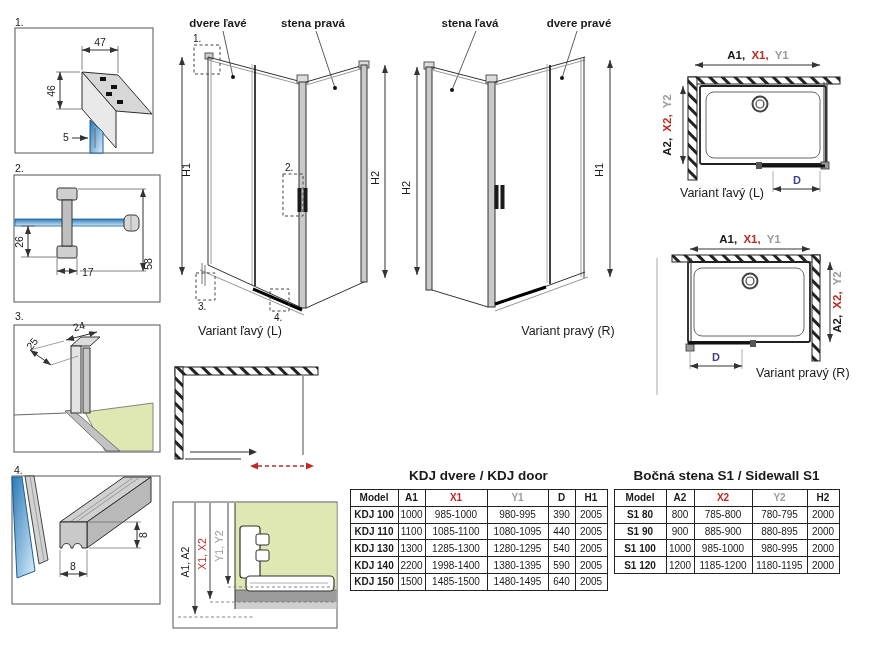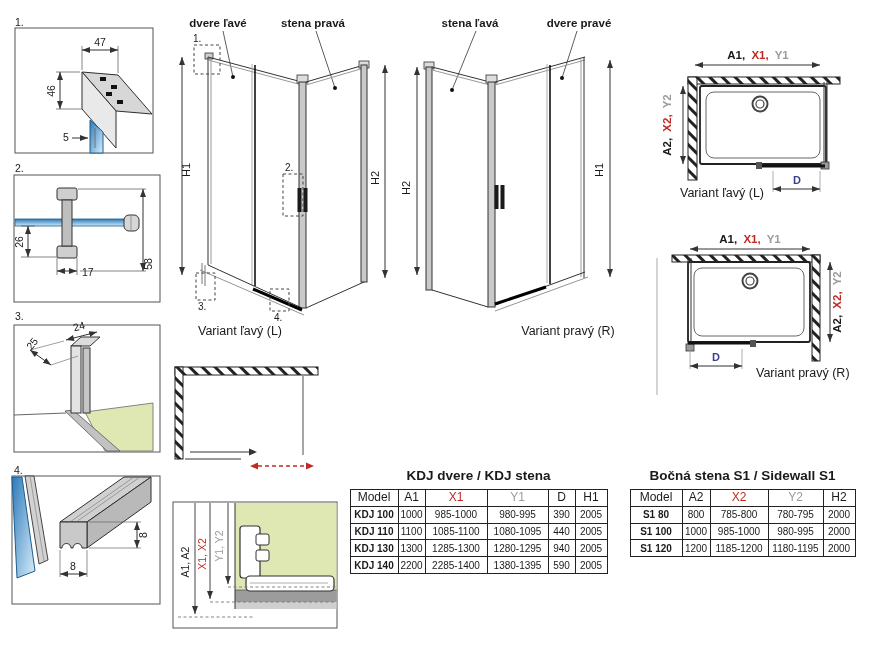--- a/index.html
+++ b/index.html
@@ -16,21 +16,21 @@
   .cap{font-size:12.5px;}
   .mark{font-size:10px;}
   .tred{fill:var(--red);}
   .tgray{fill:var(--gray);}
   .tblue{fill:var(--blue);font-weight:600;}
   .tbl-wrap{position:absolute;}
   .tbl-title{font-size:13.5px;font-weight:bold;text-align:center;margin-bottom:6px;white-space:nowrap;}
   table.spec{border-collapse:collapse;table-layout:fixed;margin:0 auto;}
   table.spec th,table.spec td{border:1px solid #222;text-align:center;vertical-align:middle;
       height:15.8px;padding:0;font-size:10px;line-height:11px;white-space:nowrap;}
-  table.spec th{font-weight:normal;font-size:12px;}
+  table.spec th{font-weight:bold;font-size:10px;}
   table.spec th.red{color:var(--red);}
   table.spec th.gray{color:var(--gray);}
   table.spec td.model{font-weight:bold;}
 </style>
 </head>
 <body>
 
 <div class="sheet">
 
   <svg class="abs" style="left:8px;top:10px" width="158" height="148" viewBox="0 0 158 148">
@@ -429,21 +429,21 @@
       <line x1="40" y1="120" x2="166" y2="120" stroke="#777" stroke-width="0.9" stroke-dasharray="3,2.5"></line>
       <line x1="25" y1="21" x2="25" y2="132" stroke="#444" stroke-width="1" marker-end="url(#a9e)"></line>
       <line x1="8" y1="135" x2="85" y2="135" stroke="#777" stroke-width="0.9" stroke-dasharray="3,2.5"></line>
     </g>
     <text x="19" y="80" text-anchor="middle" transform="rotate(-90 19 80)" class="dim">A1, A2</text>
     <text x="36" y="72" text-anchor="middle" transform="rotate(-90 36 72)" class="dim tred">X1, X2</text>
     <text x="53" y="64" text-anchor="middle" transform="rotate(-90 53 64)" class="dim tgray">Y1, Y2</text>
   </svg>
 
   <div class="tbl-wrap" style="left:348px;top:468px;width:261px">
-    <div class="tbl-title">KDJ dvere / KDJ stena</div>
+    <div class="tbl-title">KDJ dvere / KDJ door</div>
     <table class="spec" style="width:257px">
       <colgroup>
           <col style="width:48px">
           <col style="width:27px">
           <col style="width:62px">
           <col style="width:61px">
           <col style="width:27px">
           <col style="width:32px">
         </colgroup>
       <thead>
@@ -471,36 +471,44 @@
             <td>1085-1100</td>
             <td>1080-1095</td>
             <td>440</td>
             <td>2005</td>
           </tr>
           <tr>
             <td class="model">KDJ 130</td>
             <td>1300</td>
             <td>1285-1300</td>
             <td>1280-1295</td>
-            <td>940</td>
+            <td>540</td>
             <td>2005</td>
           </tr>
           <tr>
             <td class="model">KDJ 140</td>
             <td>2200</td>
-            <td>2285-1400</td>
+            <td>1998-1400</td>
             <td>1380-1395</td>
             <td>590</td>
             <td>2005</td>
           </tr>
+          <tr>
+            <td class="model">KDJ 150</td>
+            <td>1500</td>
+            <td>1485-1500</td>
+            <td>1480-1495</td>
+            <td>640</td>
+            <td>2005</td>
+          </tr>
         </tbody>
     </table>
   </div>
 
-  <div class="tbl-wrap" style="left:628px;top:468px;width:229px">
+  <div class="tbl-wrap" style="left:612px;top:468px;width:229px">
     <div class="tbl-title">Bočná stena S1 / Sidewall S1</div>
     <table class="spec" style="width:225px">
       <colgroup>
           <col style="width:52px">
           <col style="width:28px">
           <col style="width:58px">
           <col style="width:55px">
           <col style="width:32px">
         </colgroup>
       <thead>
@@ -514,20 +522,27 @@
       </thead>
       <tbody>
           <tr>
             <td class="model">S1 80</td>
             <td>800</td>
             <td>785-800</td>
             <td>780-795</td>
             <td>2000</td>
           </tr>
           <tr>
+            <td class="model">S1 90</td>
+            <td>900</td>
+            <td>885-900</td>
+            <td>880-895</td>
+            <td>2000</td>
+          </tr>
+          <tr>
             <td class="model">S1 100</td>
             <td>1000</td>
             <td>985-1000</td>
             <td>980-995</td>
             <td>2000</td>
           </tr>
           <tr>
             <td class="model">S1 120</td>
             <td>1200</td>
             <td>1185-1200</td>

